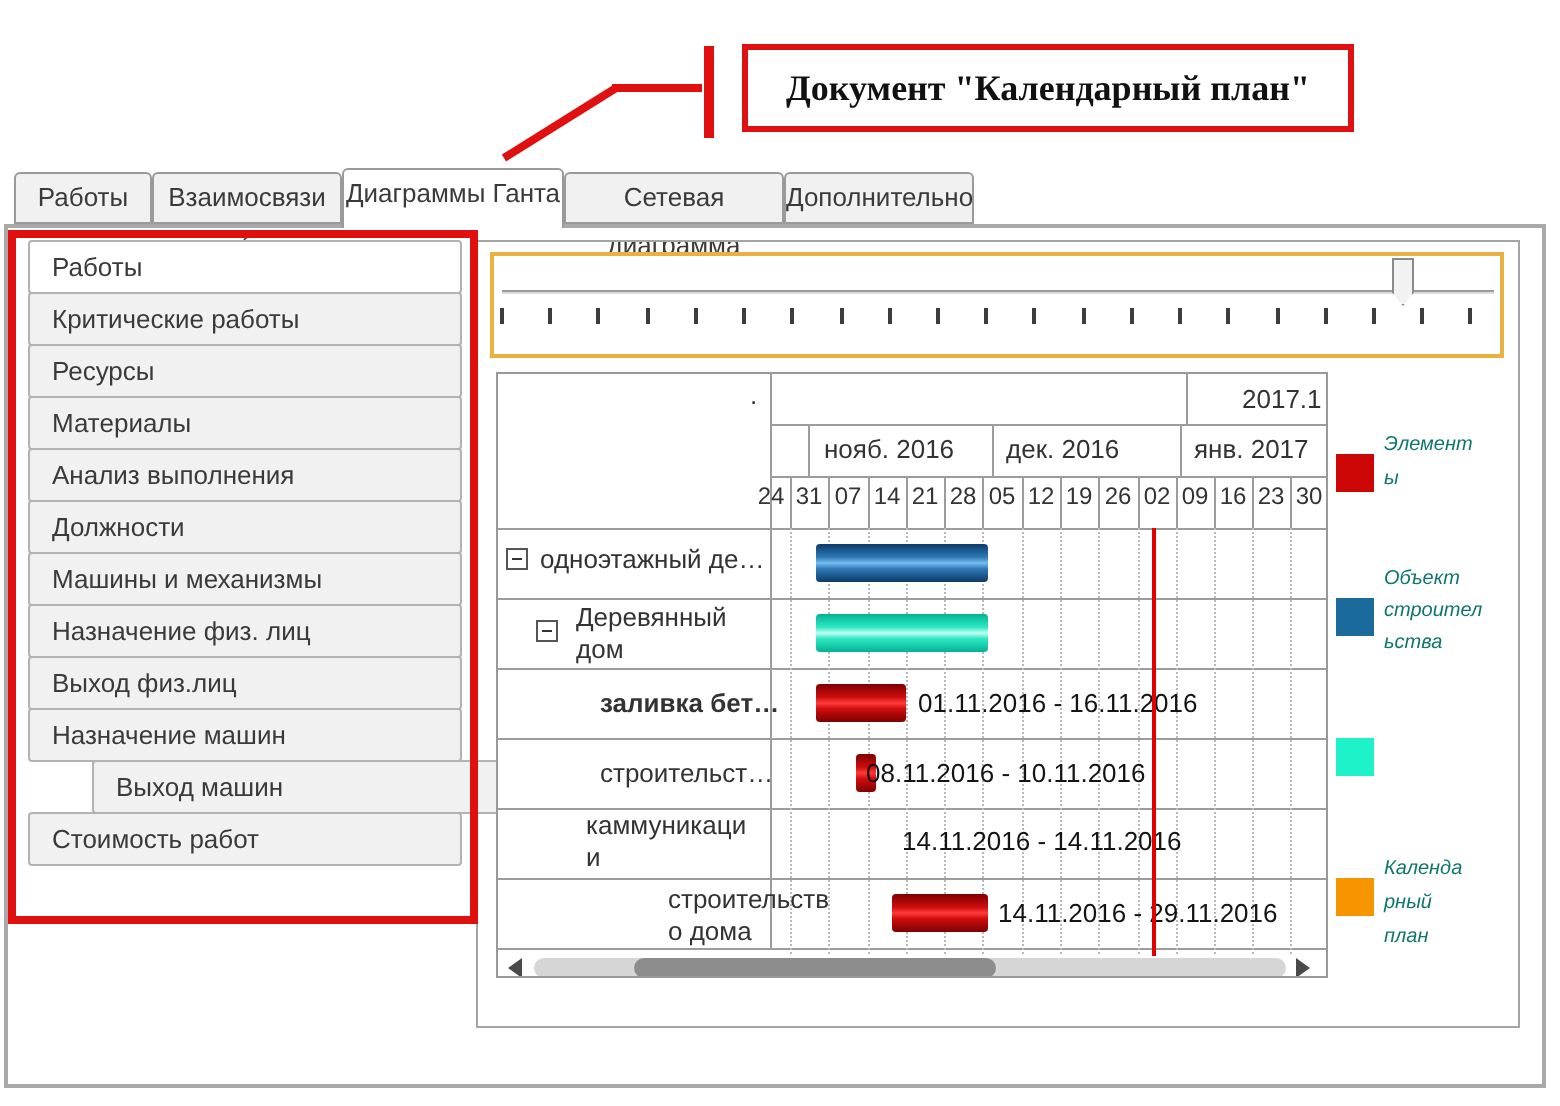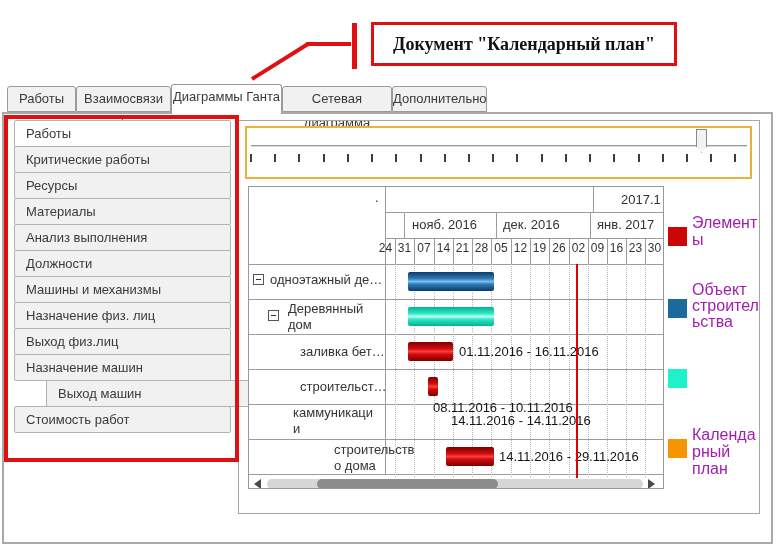--- a/index.html
+++ b/index.html
@@ -55,21 +55,21 @@
   .collapse-box{position:absolute;width:11px;height:11px;box-sizing:border-box;border:1px solid #555;background:#fff;}
   .collapse-box .minus{position:absolute;left:2px;right:2px;top:4px;height:1px;background:#333;}
   
   .sb-track{position:absolute;left:18px;top:292px;width:376px;height:10px;background:#d6d6d6;border-radius:5px;}
   .sb-thumb{position:absolute;left:68px;top:292px;width:181px;height:10px;background:#8c8c8c;border-radius:5px;}
   .sb-arrow{position:absolute;width:0;height:0;border:5px solid transparent;}
   .sb-left{left:5px;top:292px;border-right:7px solid #4a4a4a;border-left:none;}
   .sb-right{left:399px;top:292px;border-left:7px solid #4a4a4a;border-right:none;}
   
   .swatch{position:absolute;width:19px;height:19px;z-index:4;}
-  .legend-text{position:absolute;font-size:16px;color:#a21caf;line-height:17px;z-index:4;}
+  .legend-text{position:absolute;font-size:10px;color:#0f766e;line-height:17px;z-index:4;font-style:italic;}
   .sw-red{background:#cc0505;}
   .sw-blue{background:#1a6a9b;}
   .sw-cyan{background:#1ef2c8;}
   .sw-orange{background:#f79500;}
 </style>
 </head>
 <body>
 
 <div class="screen">
 
@@ -210,21 +210,21 @@
     <div class="rowlabel" style="left:21px;top:85px;">
       <div>одноэтажный де…</div>
     </div>
     <div class="collapse-box" style="left:19px;top:123px;">
         <span class="minus"></span>
       </div>
     <div class="rowlabel" style="left:39px;top:114px;">
       <div>Деревянный</div>
       <div>дом</div>
     </div>
-    <div class="rowlabel" style="left:51px;top:157px;">
+    <div class="rowlabel" style="left:51px;top:157px;font-weight:bold;">
       <div>заливка бет…</div>
     </div>
     <div class="rowlabel" style="left:51px;top:192px;">
       <div>строительст…</div>
     </div>
     <div class="rowlabel" style="left:44px;top:218px;">
       <div>каммуникаци</div>
       <div>и</div>
     </div>
     <div class="rowlabel" style="left:44px;top:255px;margin-left:41px;">
@@ -232,21 +232,21 @@
       <div>о дома</div>
     </div>
 
     <div class="bar bar-blue" style="left:159px;top:85px;width:86px;"></div>
     <div class="bar bar-cyan" style="left:159px;top:120px;width:86px;"></div>
     <div class="bar bar-red" style="left:159px;top:155px;width:45px;"></div>
     <div class="bar bar-red" style="left:179px;top:190px;width:10px;"></div>
     <div class="bar bar-red" style="left:197px;top:260px;width:48px;"></div>
 
     <div class="datelabel" style="left:210px;top:157px;">01.11.2016 - 16.11.2016</div>
-    <div class="datelabel" style="left:184px;top:192px;margin-top:21px;">08.11.2016 - 10.11.2016</div>
+    <div class="datelabel" style="left:184px;top:192px;">08.11.2016 - 10.11.2016</div>
     <div class="datelabel" style="left:202px;top:226px;">14.11.2016 - 14.11.2016</div>
     <div class="datelabel" style="left:250px;top:262px;">14.11.2016 - 29.11.2016</div>
 
     <div class="todayline"></div>
 
     <div class="sb-arrow sb-left"></div>
     <div class="sb-track"></div>
     <div class="sb-thumb"></div>
     <div class="sb-arrow sb-right"></div>
   </div>

